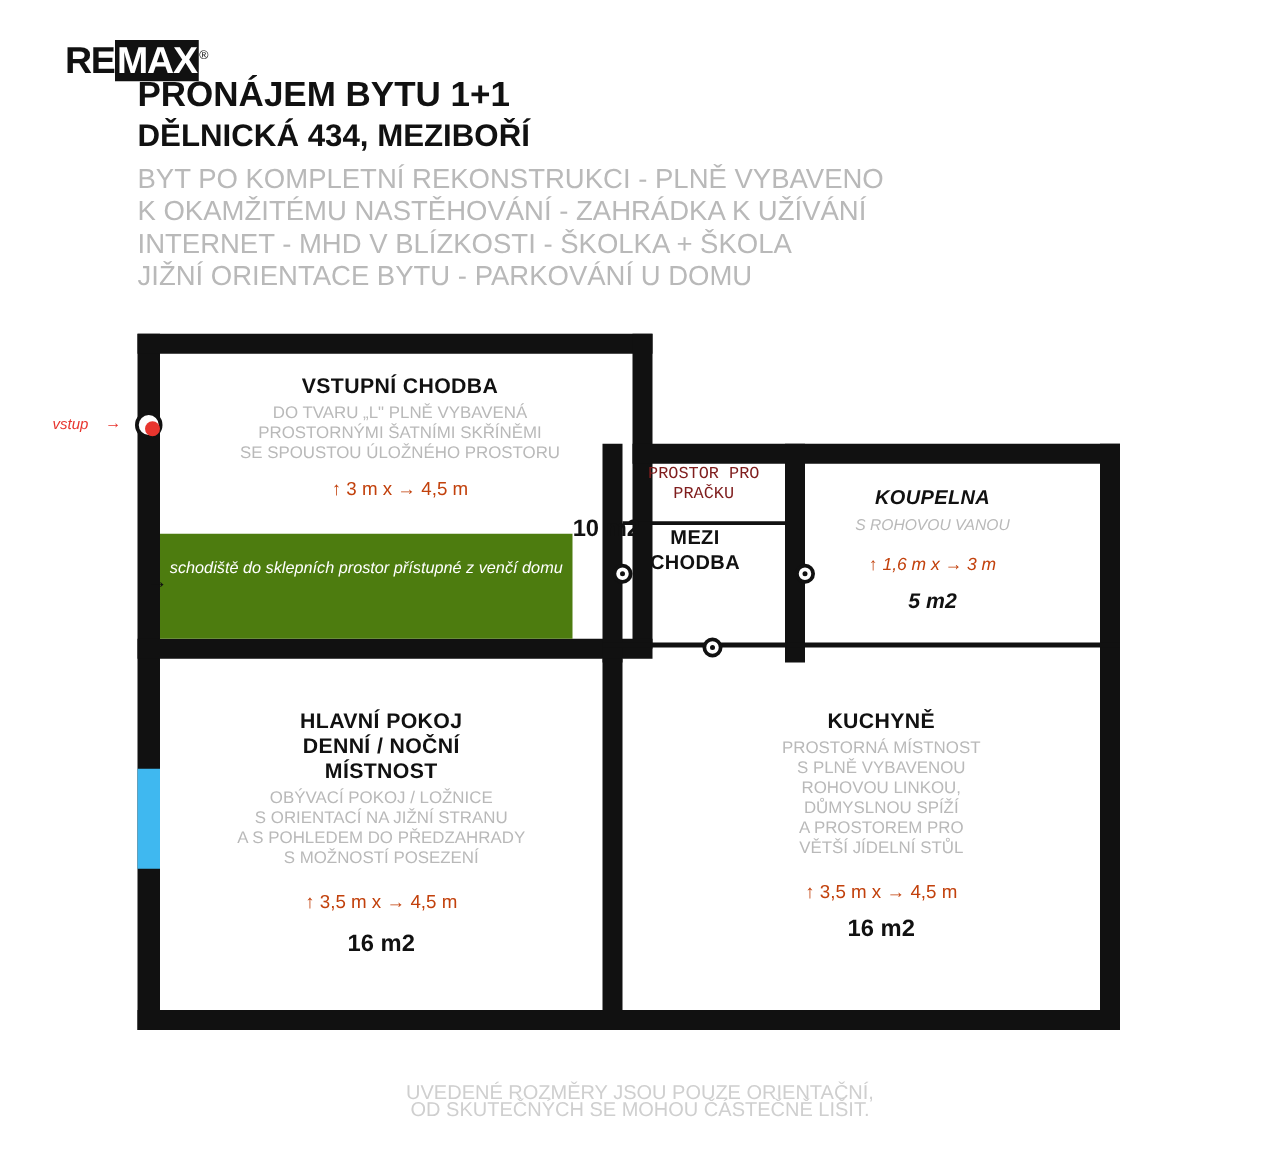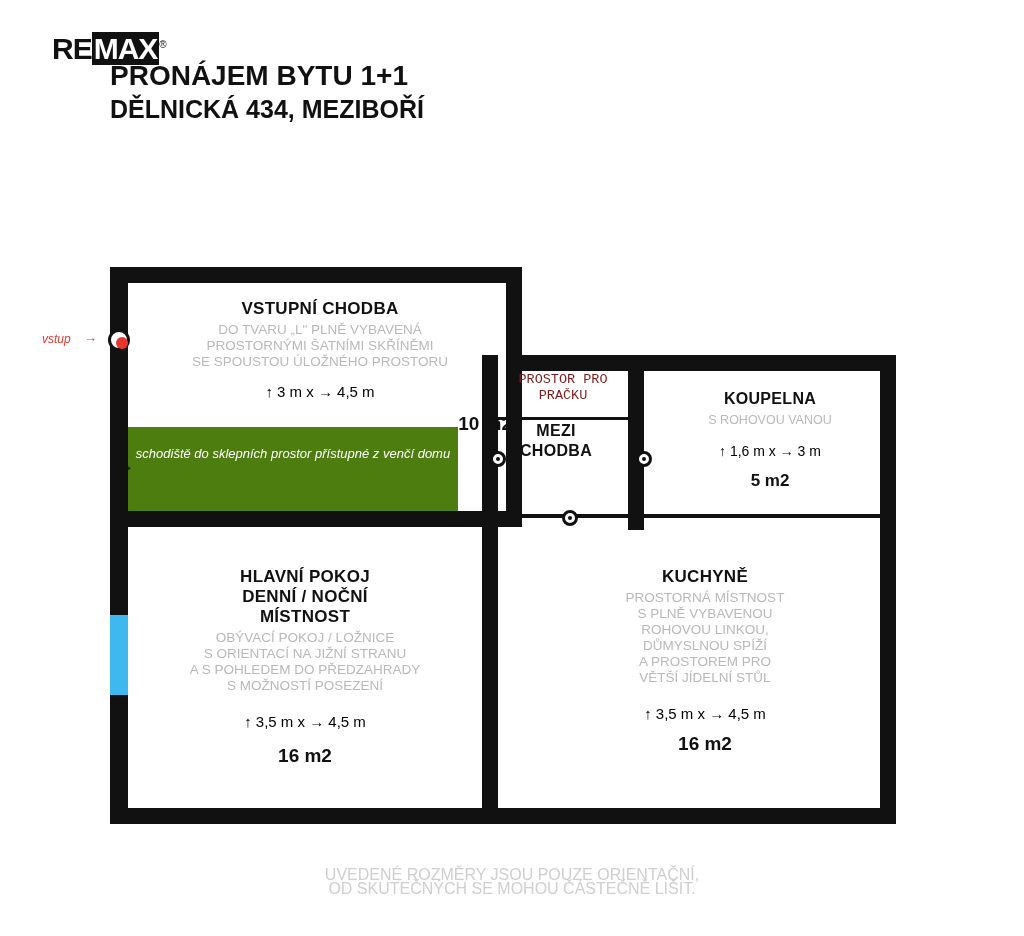--- a/index.html
+++ b/index.html
@@ -113,21 +113,21 @@
   }
   .room .r-desc {
     font-size: 13.5px;
     color: #b9b9b9;
     line-height: 16px;
     margin-top: 3px;
     white-space: pre-line;
   }
   .room .r-dims {
     font-size: 15px;
-    color: #000000;
+    color: #c2410c;
     margin-top: 12px;
     white-space: pre-line;
     line-height: 19px;
   }
   .room .r-area {
     font-size: 19px;
     font-weight: bold;
     color: #111111;
     margin-top: 6px;
   }
@@ -219,20 +219,24 @@
 <body>
 
 <div class="page">
 
   <div class="logo">
     <span class="re">RE</span><span class="max">MAX</span><span class="tm">®</span>
   </div>
 
   <div class="title1">PRONÁJEM BYTU 1+1</div>
   <div class="title2">DĚLNICKÁ 434, MEZIBOŘÍ</div>
+  <div class="subtitle">BYT PO KOMPLETNÍ REKONSTRUKCI - PLNĚ VYBAVENO
+K OKAMŽITÉMU NASTĚHOVÁNÍ - ZAHRÁDKA K UŽÍVÁNÍ
+INTERNET - MHD V BLÍZKOSTI - ŠKOLKA + ŠKOLA
+JIŽNÍ ORIENTACE BYTU - PARKOVÁNÍ U DOMU</div>
 
   <div class="plan">
 
     <div class="wall" style="left:0; top:0; width:18px; height:557px;"></div>
 
     <div class="wall" style="left:0; top:0; width:412px; height:16px;"></div>
 
     <div class="wall" style="left:396px; top:0; width:16px; height:252px;"></div>
 
     <div class="wall" style="left:396px; top:88px; width:390px; height:16px;"></div>
@@ -284,21 +288,21 @@
     </div>
 
     <div class="prostor-pracku" style="left:388px; top:105px; width:130px;">PROSTOR PRO
 PRAČKU</div>
 
     <div class="room small" style="left:388px; top:154px; width:116px;">
       <div class="r-name">MEZI
 CHODBA</div>
     </div>
 
-    <div class="room small" style="left:540px; top:122px; width:240px;">
+    <div class="room small" style="left:516px; top:122px; width:240px;font-style:italic;">
       <div class="r-name">KOUPELNA</div>
       <div class="r-desc">S ROHOVOU VANOU</div>
       <div class="r-dims" style="margin-top:14px;">↑ 1,6 m x → 3 m</div>
       <div class="r-area" style="margin-top:10px;">5 m2</div>
     </div>
 
     <div class="room" style="left:30px; top:300px; width:330px;">
       <div class="r-name">HLAVNÍ POKOJ
 DENNÍ / NOČNÍ
 MÍSTNOST</div>

